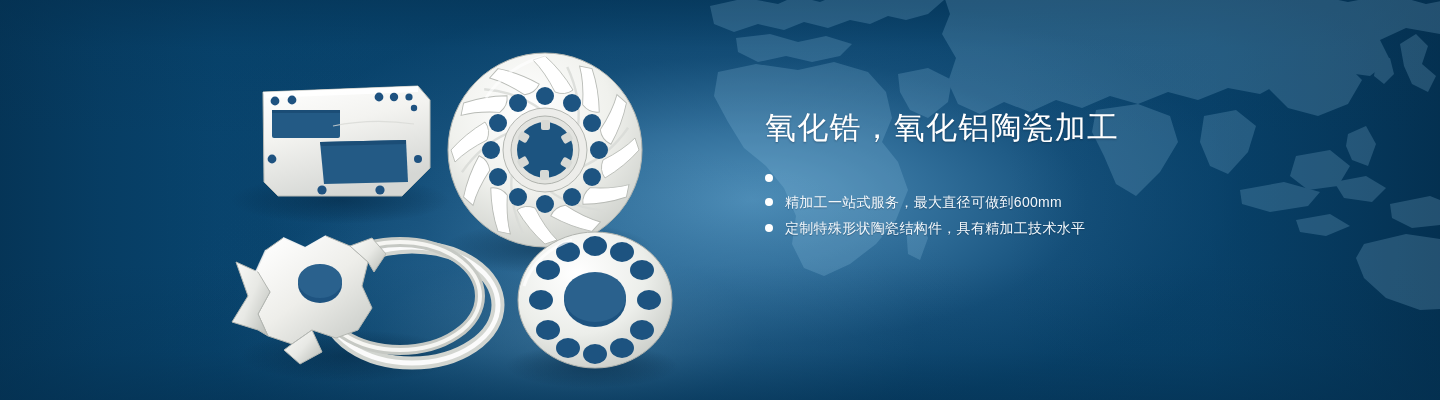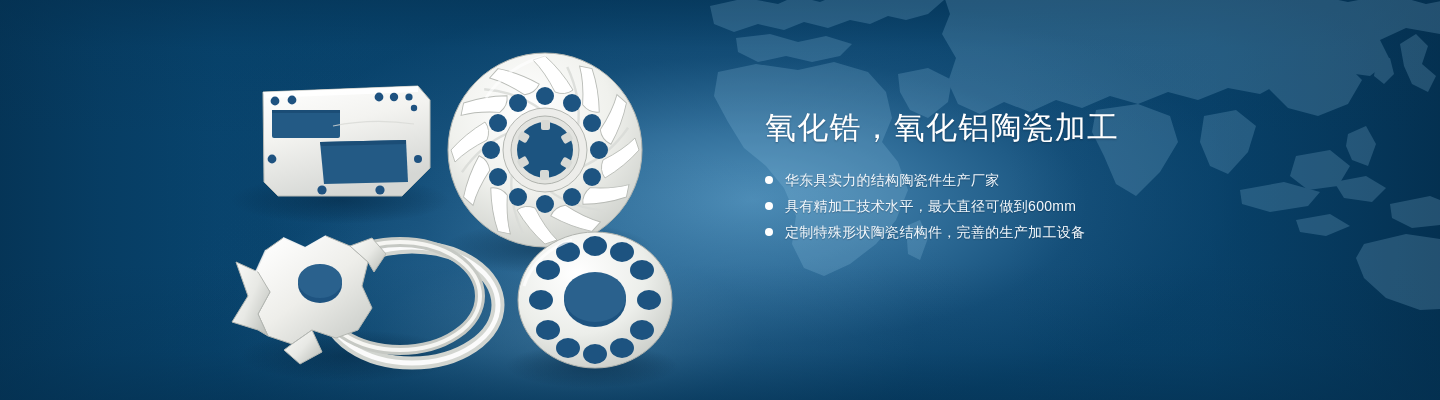--- a/index.html
+++ b/index.html
@@ -379,26 +379,25 @@
       </g>
     </svg>
   </div>
 
   <div class="copy">
     <h1 class="headline">氧化锆，氧化铝陶瓷加工</h1>
 
     <ul class="bullets">
       <li class="bullet">
         <span class="dot"></span>
-        <span class="btext">华东具实力的结构陶瓷件生产厂家</span>
       </li>
       <li class="bullet">
         <span class="dot"></span>
-        <span class="btext">具有精加工技术水平，最大直径可做到600mm</span>
+        <span class="btext">精加工一站式服务，最大直径可做到600mm</span>
       </li>
       <li class="bullet">
         <span class="dot"></span>
-        <span class="btext">定制特殊形状陶瓷结构件，完善的生产加工设备</span>
+        <span class="btext">定制特殊形状陶瓷结构件，具有精加工技术水平</span>
       </li>
     </ul>
   </div>
 
 </div>
 
 </body></html>

